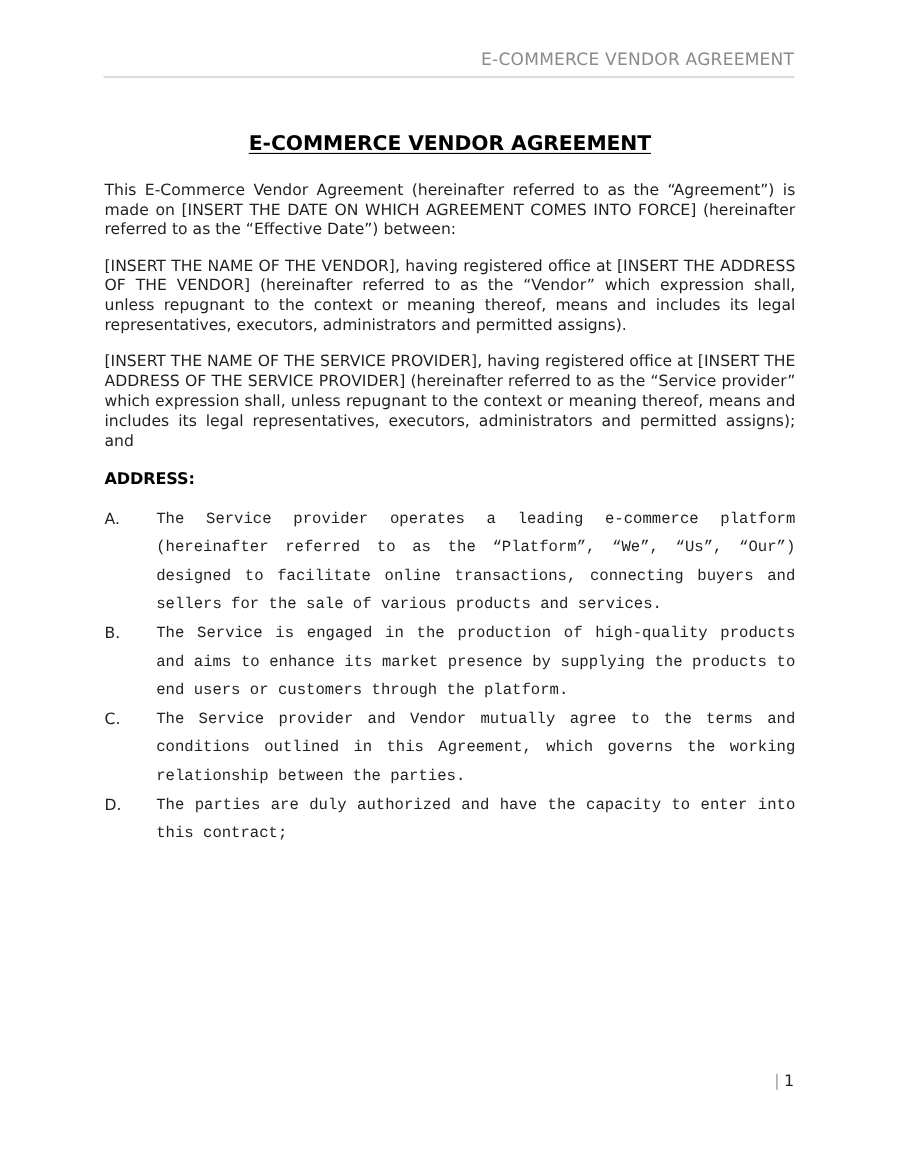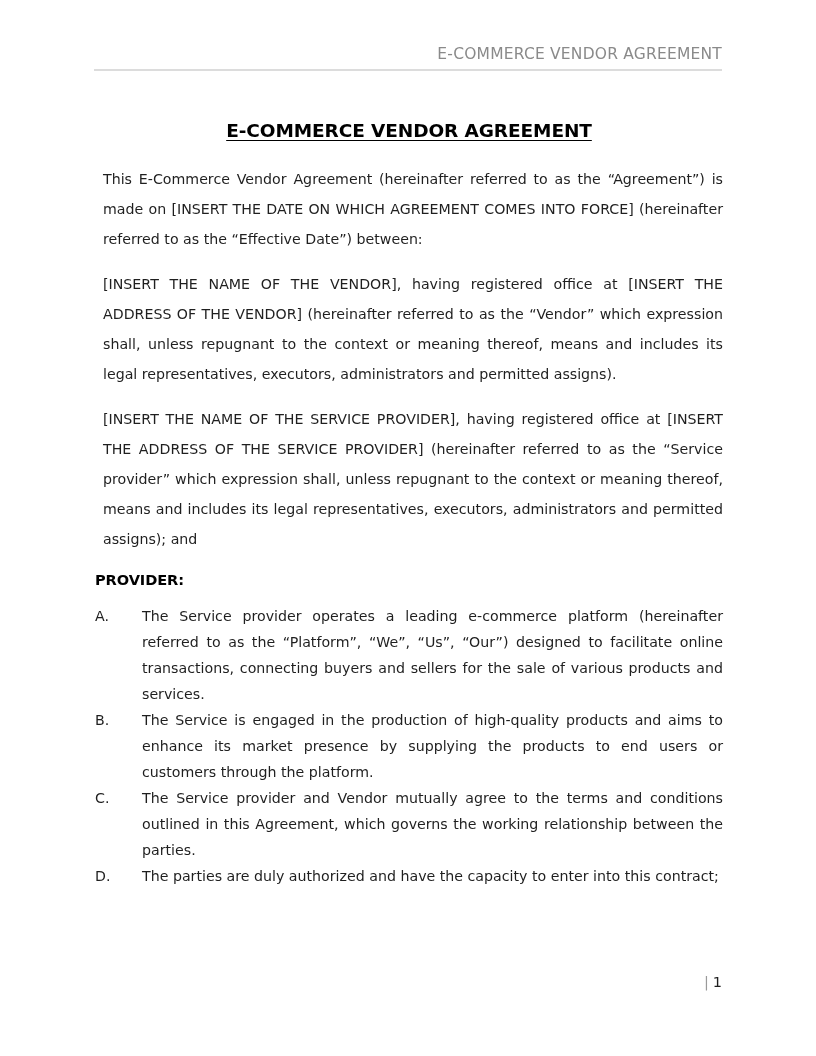--- a/index.html
+++ b/index.html
@@ -65,26 +65,26 @@
     color: #000000;
     line-height: 26px;
     letter-spacing: -0.1px;
   }
   .doc-title span {
     text-decoration: underline;
     text-underline-offset: 3px;
   }
 
   p.body-para {
-    margin: 0 0 15px 8px;
+    margin: 0 0 15px 0;
     text-align: justify;
     text-justify: inter-word;
     font-family: "DejaVu Sans", sans-serif;
     font-size: 14.2px;
-    line-height: 30px;
+    line-height: 18px;
     color: #1f1f1f;
   }
   p.body-para.first-para {
     text-align: justify;
   }
 
   h2.whereas {
     margin: 0 0 12px 0;
     font-family: "DejaVu Sans", sans-serif;
     font-size: 14.6px;
@@ -116,20 +116,21 @@
     top: 0;
     width: 40px;
     text-align: left;
     font-family: "DejaVu Sans", sans-serif;
     font-size: 14.2px;
     line-height: 26px;
     color: #1f1f1f;
   }
   ol.lettered-list > li .item-text {
     display: block;
+    font-family: Liberation Mono, monospace;
   }
 
   
   .doc-footer {
     position: absolute;
     left: 94px;
     top: 972px;
     width: 628px;
     box-sizing: border-box;
     text-align: right;
@@ -164,21 +165,21 @@
       <span>E-COMMERCE VENDOR AGREEMENT</span>
     </h1>
 
     <p class="body-para first-para">This E-Commerce Vendor Agreement (hereinafter referred to as the “Agreement”) is made on [INSERT THE DATE ON WHICH AGREEMENT COMES INTO FORCE] (hereinafter referred to as the “Effective Date”) between:</p>
 
     <p class="body-para">[INSERT THE NAME OF THE VENDOR], having registered office at [INSERT THE ADDRESS OF THE VENDOR] (hereinafter referred to as the “Vendor” which expression shall, unless repugnant to the context or meaning thereof, means and includes its legal representatives, executors, administrators and permitted assigns).</p>
 
     <p class="body-para">[INSERT THE NAME OF THE SERVICE PROVIDER], having registered office at [INSERT THE ADDRESS OF THE SERVICE PROVIDER] (hereinafter referred to as the “Service provider” which expression shall, unless repugnant to the context or meaning thereof, means and includes its legal representatives, executors, administrators and permitted assigns); and</p>
 
 
-    <h2 class="whereas">PROVIDER:</h2>
+    <h2 class="whereas">ADDRESS:</h2>
 
     <ol class="lettered-list">
       <li>
         <span class="marker">A.</span>
         <span class="item-text">The Service provider operates a leading e-commerce platform (hereinafter referred to as the “Platform”, “We”, “Us”, “Our”) designed to facilitate online transactions, connecting buyers and sellers for the sale of various products and services.</span>
       </li>
       <li>
         <span class="marker">B.</span>
         <span class="item-text">The Service is engaged in the production of high-quality products and aims to enhance its market presence by supplying the products to end users or customers through the platform.</span>
       </li>

